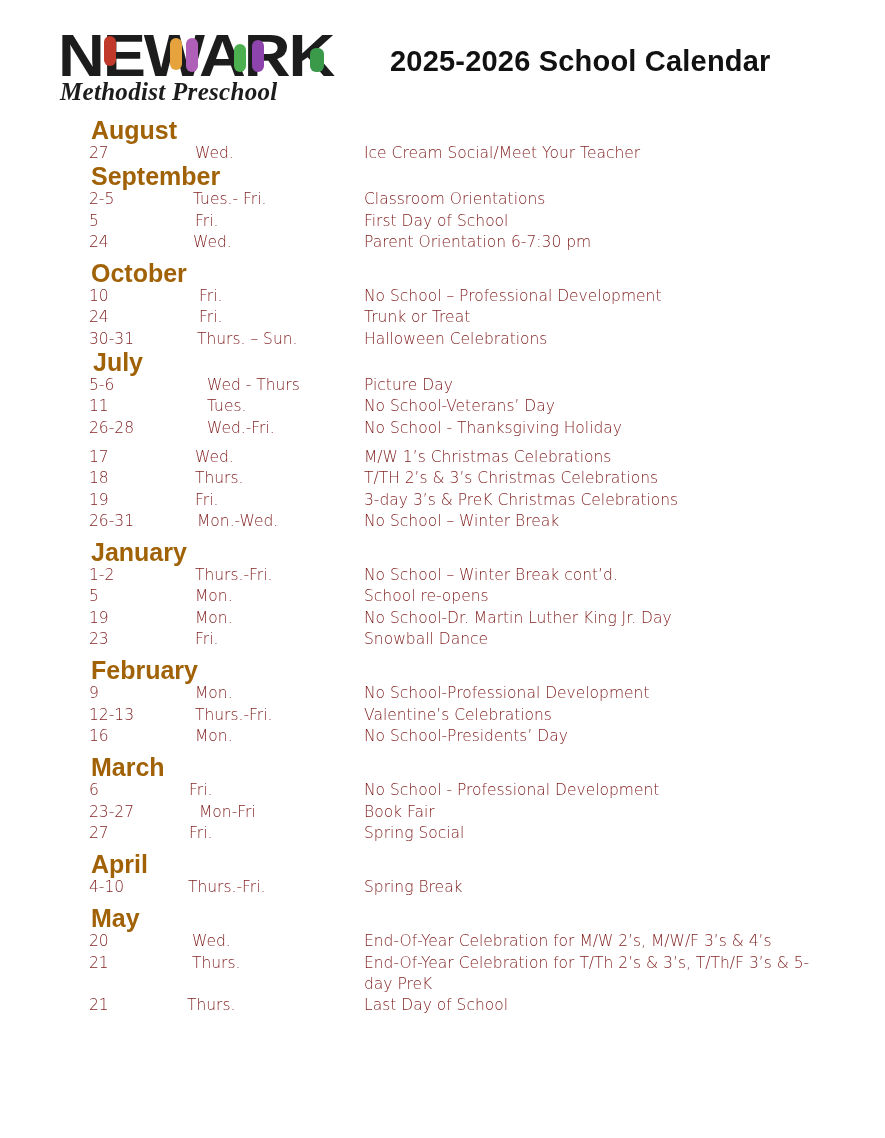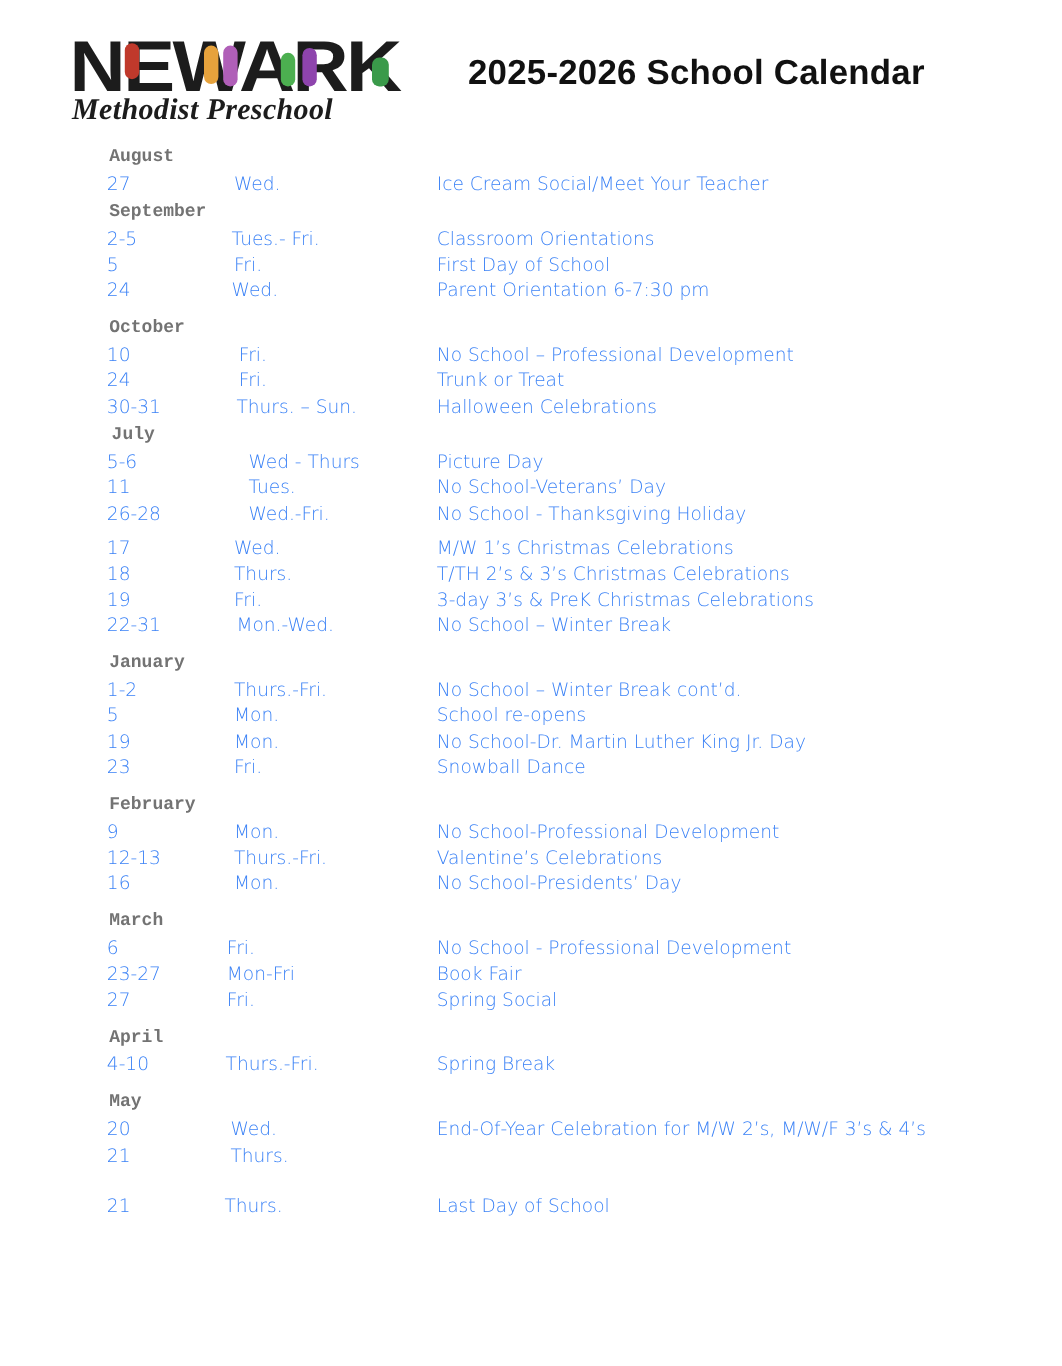--- a/index.html
+++ b/index.html
@@ -3,22 +3,22 @@
 <meta charset="utf-8">
 <style>
   html,body{margin:0;padding:0;background:#fff;}
   body{width:885px;height:1138px;position:relative;overflow:hidden;font-family:"DejaVu Sans","Liberation Sans",sans-serif;color:#1a1a1a;}
   .logo{position:absolute;left:58px;top:28px;width:280px;height:78px;}
   .logo-word{position:absolute;left:0;top:0;font-family:"Liberation Sans",sans-serif;font-weight:900;font-size:60px;letter-spacing:-2px;line-height:56px;color:#1c1c1c;transform:scaleX(1.08);transform-origin:left top;}
   .logo-sub{position:absolute;left:2px;top:50px;font-family:"Liberation Serif",serif;font-style:italic;font-weight:700;font-size:25px;color:#1c1c1c;white-space:nowrap;letter-spacing:0.3px;}
   .kid{position:absolute;border-radius:6px;}
   .title{position:absolute;left:390px;top:45px;font-family:"Liberation Sans",sans-serif;font-weight:700;font-size:29px;color:#111;white-space:nowrap;letter-spacing:0.2px;}
   .cal{position:absolute;left:91px;top:118px;width:760px;}
-  .month{font-family:Liberation Mono, monospace;font-weight:700;font-size:15px;color:#737373;height:25px;line-height:25px;}
-  .row{position:relative;height:21.3px;line-height:21.3px;font-size:15.5px;font-family:"DejaVu Sans",sans-serif;color:#3b82f6;white-space:nowrap;font-weight:300;}
+  .month{font-family:Liberation Sans, sans-serif;font-weight:700;font-size:25px;color:#a16207;height:25px;line-height:25px;}
+  .row{position:relative;height:21.3px;line-height:21.3px;font-size:15.5px;font-family:"DejaVu Sans",sans-serif;color:#7f1d1d;white-space:nowrap;font-weight:300;}
   .row .date{position:absolute;left:-2px;}
   .row .day{position:absolute;}
   .row .event{position:absolute;left:273px;}
   .row.tall{height:42px;}
   .row.tall .event{white-space:normal;width:470px;line-height:21.3px;}
   .gap{height:8px;}
 </style>
 </head>
 <body>
 
@@ -106,21 +106,21 @@
       <span class="date">18</span>
       <span class="day" style="left:104px">Thurs.</span>
       <span class="event">T/TH 2’s &amp; 3’s Christmas Celebrations</span>
     </div>
   <div class="row">
       <span class="date">19</span>
       <span class="day" style="left:104px">Fri.</span>
       <span class="event">3-day 3’s &amp; PreK Christmas Celebrations</span>
     </div>
   <div class="row">
-      <span class="date">22-31</span>
+      <span class="date">26-31</span>
       <span class="day" style="left:106px">Mon.-Wed.</span>
       <span class="event">No School – Winter Break</span>
     </div>
   <div class="gap"></div>
 
   <div class="month">January</div>
   <div class="row">
       <span class="date">1-2</span>
       <span class="day" style="left:104px">Thurs.-Fri.</span>
       <span class="event">No School – Winter Break cont’d.</span>
@@ -161,21 +161,21 @@
   <div class="gap"></div>
 
   <div class="month">March</div>
   <div class="row">
       <span class="date">6</span>
       <span class="day" style="left:98px">Fri.</span>
       <span class="event">No School - Professional Development</span>
     </div>
   <div class="row">
       <span class="date">23-27</span>
-      <span class="day" style="left:98px">Mon-Fri</span>
+      <span class="day" style="left:108px">Mon-Fri</span>
       <span class="event">Book Fair</span>
     </div>
   <div class="row">
       <span class="date">27</span>
       <span class="day" style="left:98px">Fri.</span>
       <span class="event">Spring Social</span>
     </div>
   <div class="gap"></div>
 
   <div class="month">April</div>
@@ -188,19 +188,20 @@
 
   <div class="month">May</div>
   <div class="row">
       <span class="date">20</span>
       <span class="day" style="left:101px">Wed.</span>
       <span class="event">End-Of-Year Celebration for M/W 2’s, M/W/F 3’s &amp; 4’s</span>
     </div>
   <div class="row tall">
       <span class="date">21</span>
       <span class="day" style="left:101px">Thurs.</span>
+      <span class="event">End-Of-Year Celebration for T/Th 2’s &amp; 3’s, T/Th/F 3’s &amp; 5-day PreK</span>
     </div>
   <div class="row">
       <span class="date">21</span>
       <span class="day" style="left:96px">Thurs.</span>
       <span class="event">Last Day of School</span>
     </div>
 </div>
 
 </body></html>

